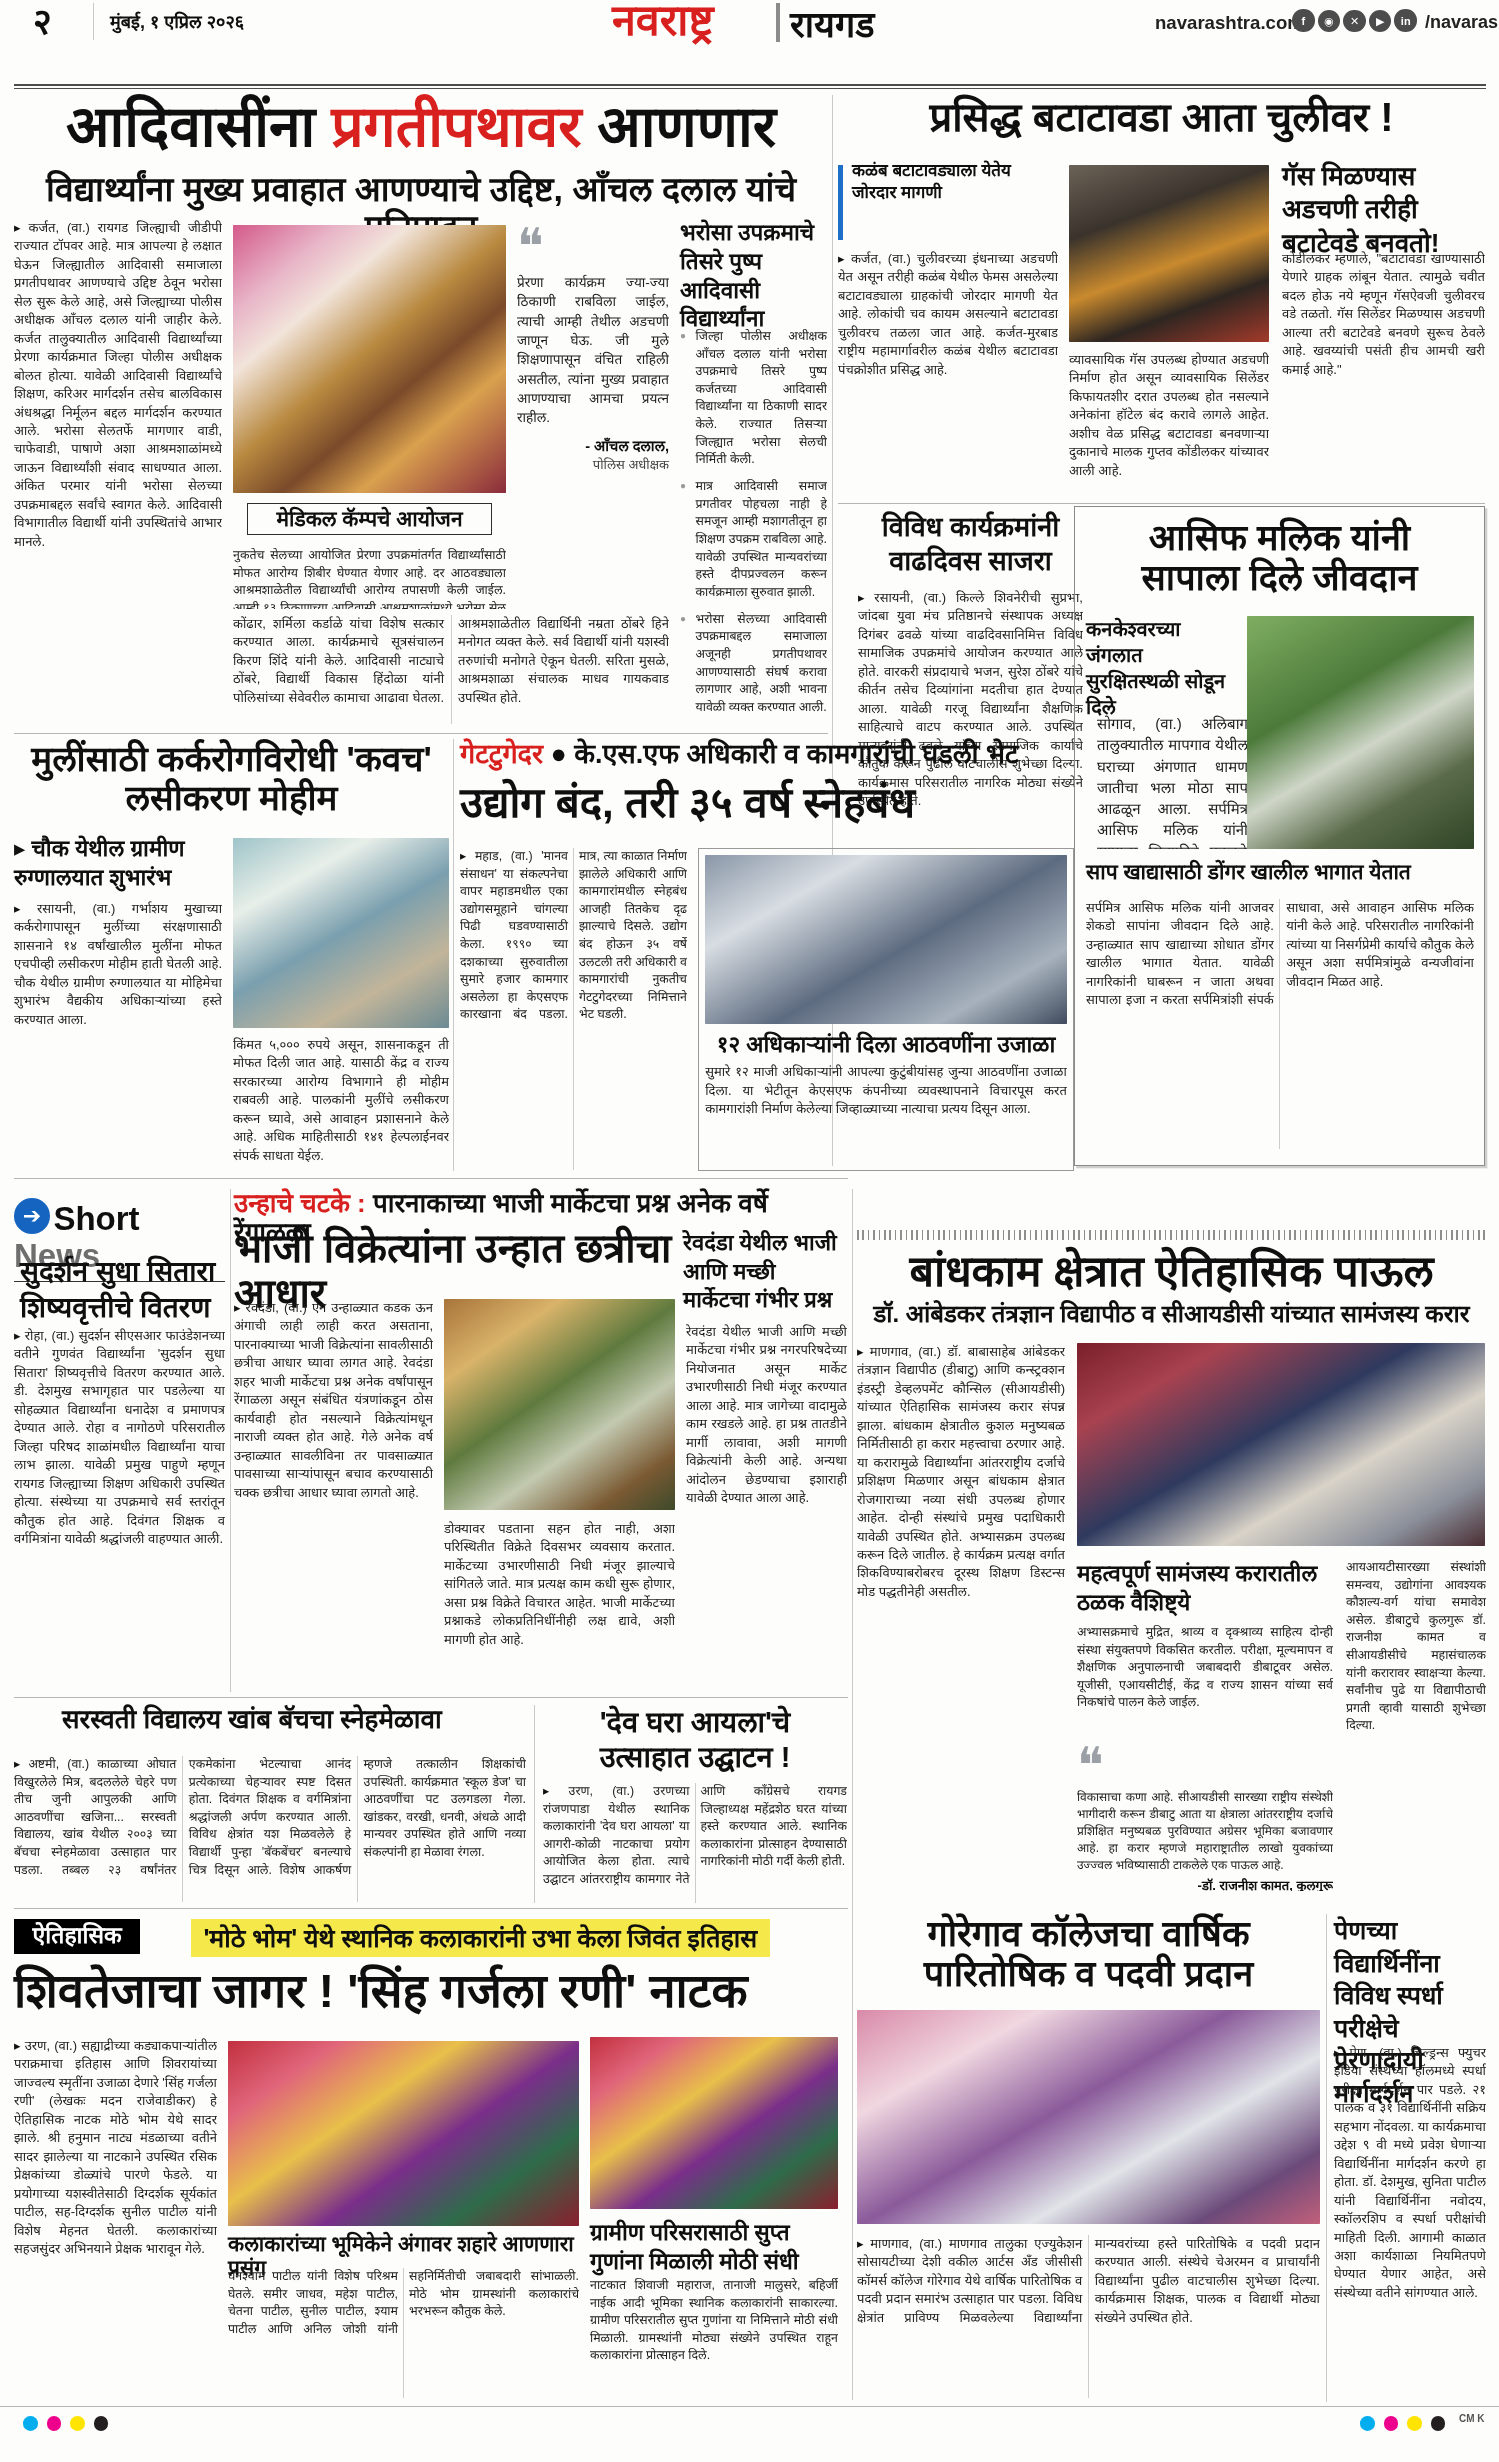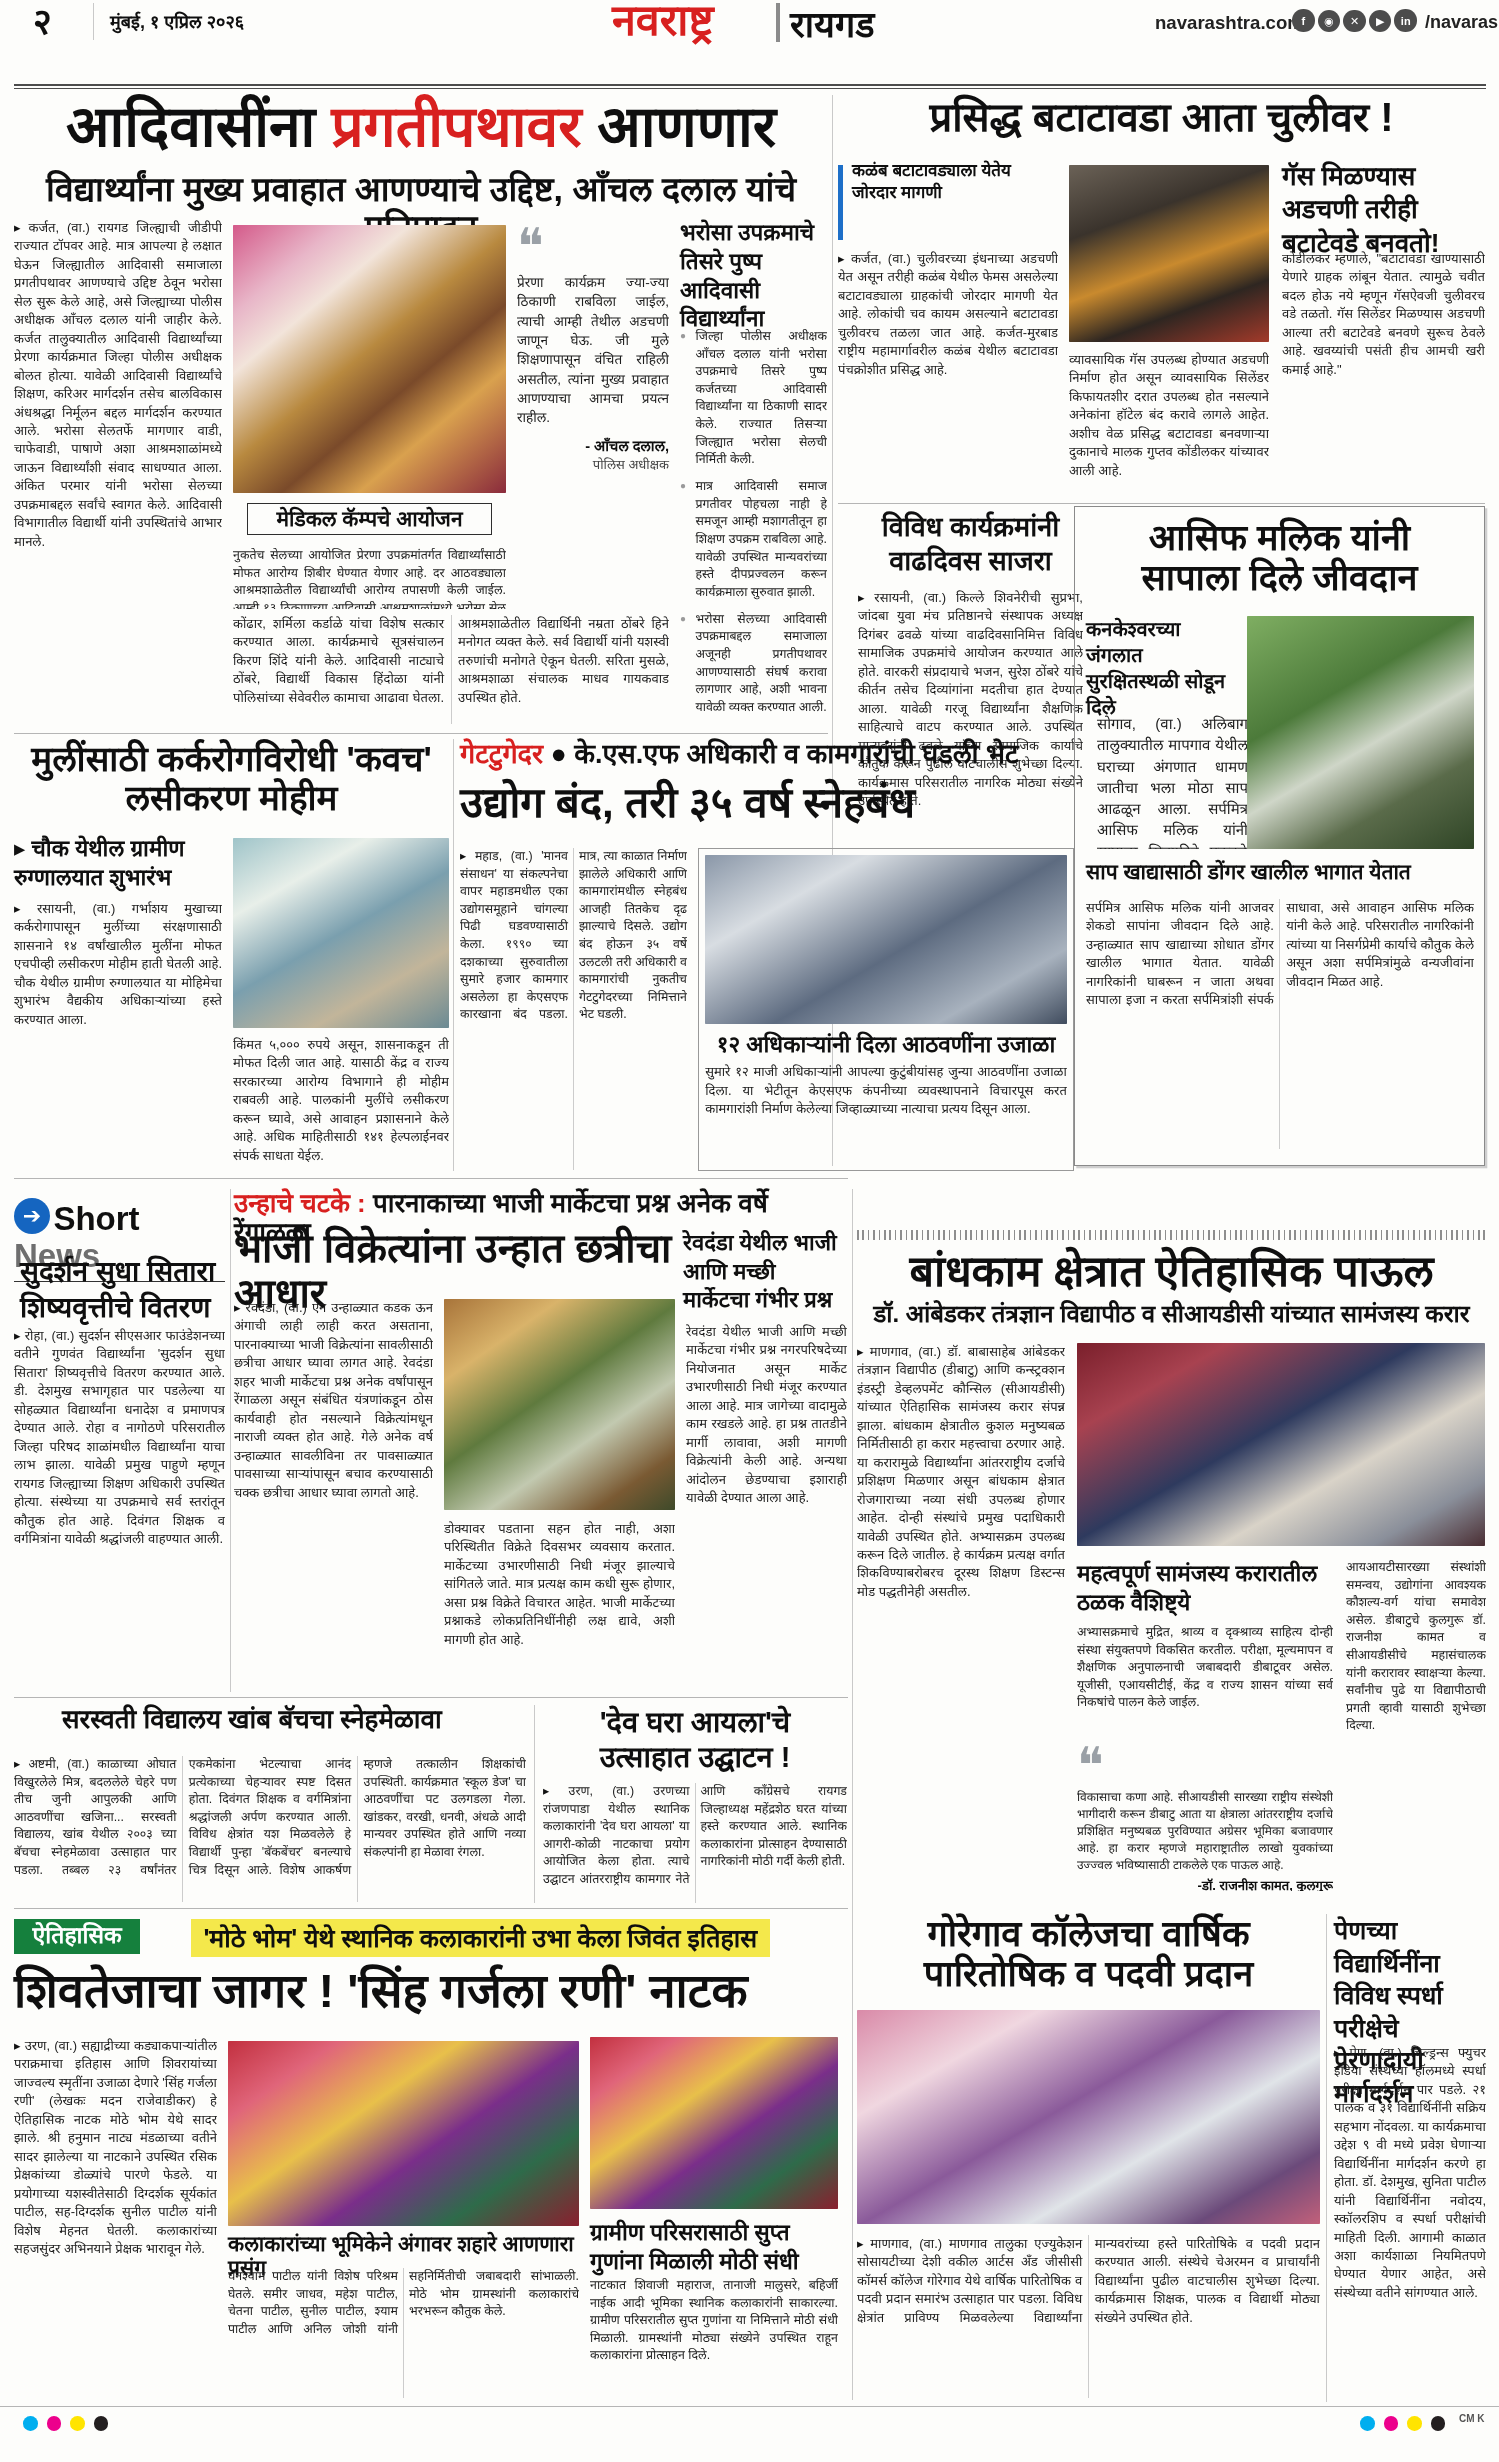--- a/index.html
+++ b/index.html
@@ -176,21 +176,21 @@
   </div>
   <div class="abs vrule" style="left:534px;top:1705px;height:198px;"></div>
 
   <div class="abs" style="left:543px;top:1705px;width:304px;height:200px;">
     <div class="abs hd ctr" style="left:15.5px;top:0;width:273px;font-size:29px;line-height:1.2;">'देव घरा आयला'चे उत्साहात उद्घाटन !</div>
     <div class="abs j colrule lead" style="left:0;top:78px;width:100%;height:120px;column-count:2;column-gap:11px;font-size:12.4px;">उरण, (वा.) उरणच्या रांजणपाडा येथील स्थानिक कलाकारांनी 'देव घरा आयला' या आगरी-कोळी नाटकाचा प्रयोग आयोजित केला होता. त्याचे उद्घाटन आंतरराष्ट्रीय कामगार नेते आणि काँग्रेसचे रायगड जिल्हाध्यक्ष महेंद्रशेठ घरत यांच्या हस्ते करण्यात आले. स्थानिक कलाकारांना प्रोत्साहन देण्यासाठी नागरिकांनी मोठी गर्दी केली होती.</div>
   </div>
 
   <div class="abs hrule" style="left:14px;top:1908px;width:834px;"></div>
   <div class="abs" style="left:14px;top:1914px;width:824px;height:488px;">
-    <div class="abs hd" style="left:0;top:4.7px;background:#15803d;color:#fff;font-size:23px;padding:4.7px 18.6px;">ऐतिहासिक</div>
+    <div class="abs hd" style="left:0;top:4.7px;background:#000000;color:#fff;font-size:23px;padding:4.7px 18.6px;">ऐतिहासिक</div>
     <div class="abs hd" style="left:177px;top:4.7px;background:#f4e84b;font-size:25px;padding:5.4px 12.4px;">'मोठे भोम' येथे स्थानिक कलाकारांनी उभा केला जिवंत इतिहास</div>
     <div class="abs hd" style="left:0;top:51px;width:100%;font-size:47px;">शिवतेजाचा जागर ! 'सिंह गर्जला रणी' नाटक</div>
     <div class="abs j lead" style="left:0;top:123px;width:203px;height:362px;font-size:13px;">उरण, (वा.) सह्याद्रीच्या कड्याकपाऱ्यांतील पराक्रमाचा इतिहास आणि शिवरायांच्या जाज्वल्य स्मृतींना उजाळा देणारे 'सिंह गर्जला रणी' (लेखकः मदन राजेवाडीकर) हे ऐतिहासिक नाटक मोठे भोम येथे सादर झाले. श्री हनुमान नाट्य मंडळाच्या वतीने सादर झालेल्या या नाटकाने उपस्थित रसिक प्रेक्षकांच्या डोळ्यांचे पारणे फेडले. या प्रयोगाच्या यशस्वीतेसाठी दिग्दर्शक सूर्यकांत पाटील, सह-दिग्दर्शक सुनील पाटील यांनी विशेष मेहनत घेतली. कलाकारांच्या सहजसुंदर अभिनयाने प्रेक्षक भारावून गेले.</div>
     <div class="abs photo ph8" style="left:214px;top:127px;width:351px;height:185px;"></div>
     <div class="abs hd" style="left:214px;top:318px;width:351px;font-size:21px;">कलाकारांच्या भूमिकेने अंगावर शहारे आणणारा प्रसंग</div>
     <div class="abs j colrule" style="left:214px;top:354px;width:351px;height:130px;column-count:2;column-gap:11px;font-size:12.4px;">घनश्याम पाटील यांनी विशेष परिश्रम घेतले. समीर जाधव, महेश पाटील, चेतना पाटील, सुनील पाटील, श्याम पाटील आणि अनिल जोशी यांनी सहनिर्मितीची जबाबदारी सांभाळली. मोठे भोम ग्रामस्थांनी कलाकारांचे भरभरून कौतुक केले.</div>
     <div class="abs photo ph8" style="left:576px;top:123px;width:248px;height:172px;"></div>
     <div class="abs hd" style="left:576px;top:304px;width:248px;font-size:22.5px;line-height:1.3;">ग्रामीण परिसरासाठी सुप्त गुणांना मिळाली मोठी संधी</div>
     <div class="abs j" style="left:576px;top:363px;width:248px;height:121px;font-size:12.4px;">नाटकात शिवाजी महाराज, तानाजी मालुसरे, बहिर्जी नाईक आदी भूमिका स्थानिक कलाकारांनी साकारल्या. ग्रामीण परिसरातील सुप्त गुणांना या निमित्ताने मोठी संधी मिळाली. ग्रामस्थांनी मोठ्या संख्येने उपस्थित राहून कलाकारांना प्रोत्साहन दिले.</div>
   </div>

